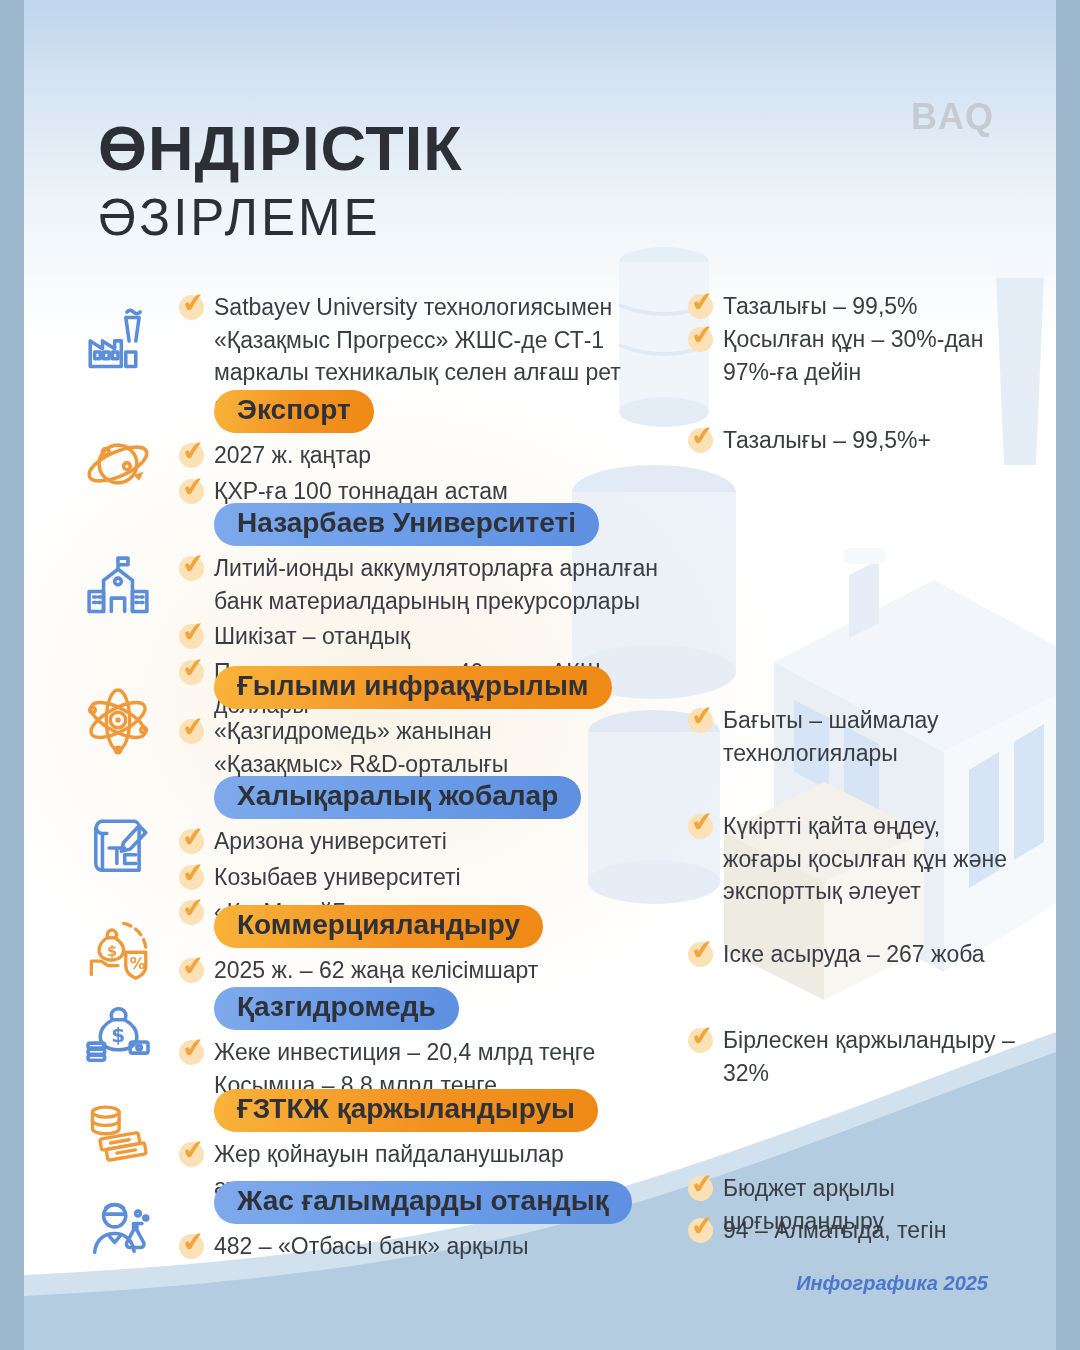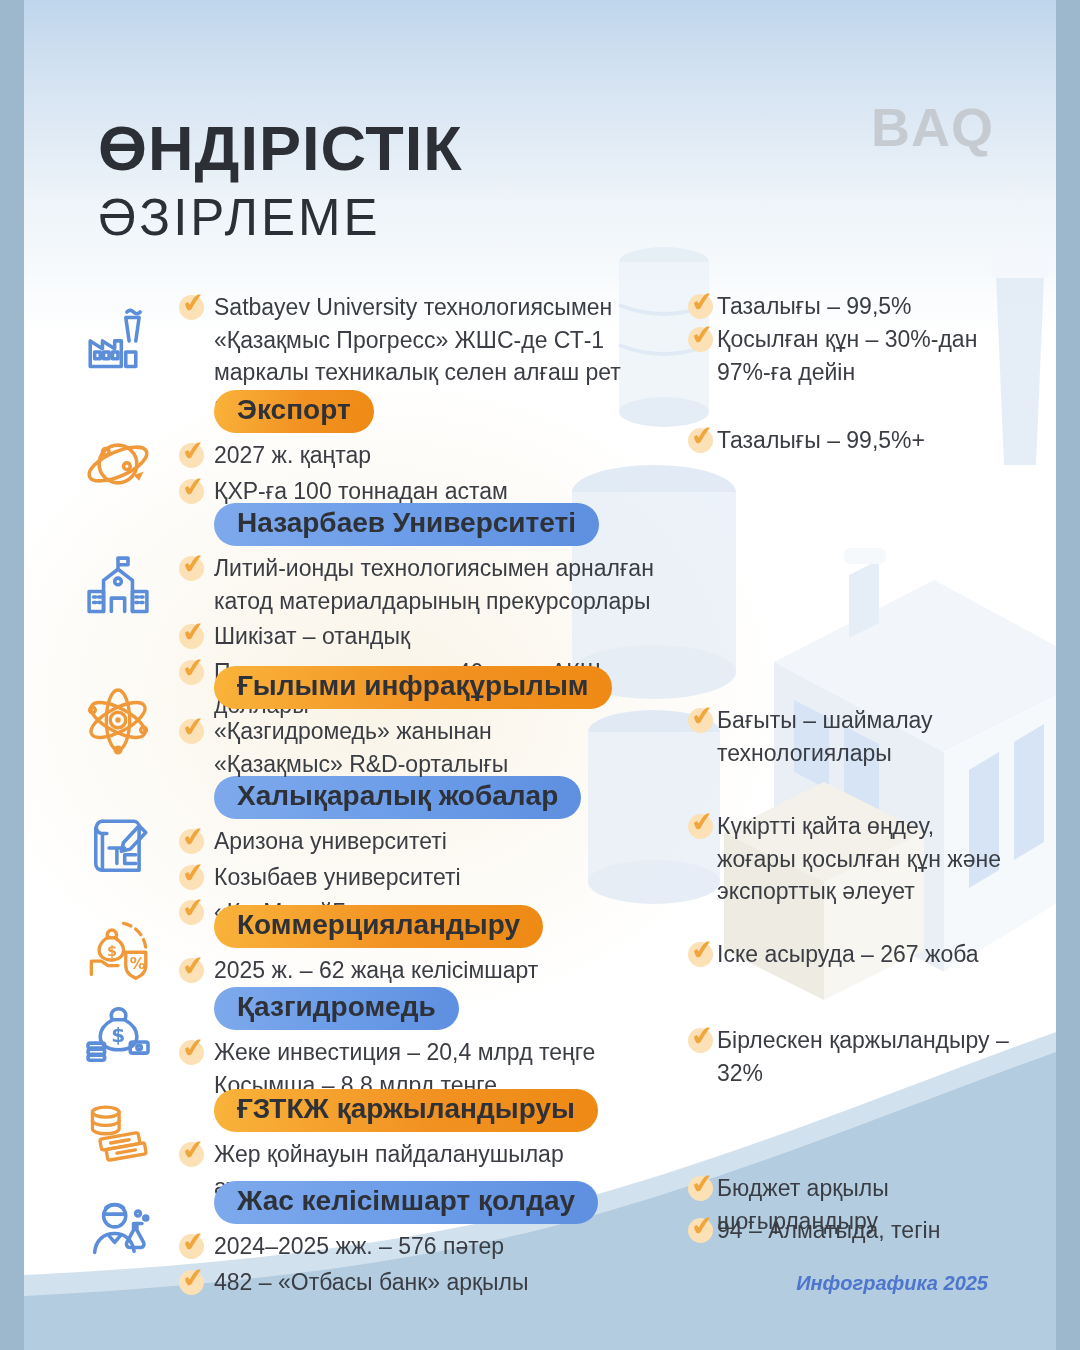--- a/index.html
+++ b/index.html
@@ -8,39 +8,39 @@
     background:linear-gradient(180deg,#bfd6ec 0%,#d5e3f2 6%,#eef4f9 15%,#ffffff 25%,#ffffff 100%);}
   .cream{position:absolute;left:0;top:360px;width:780px;height:680px;z-index:1;pointer-events:none;
     background:radial-gradient(ellipse at 45% 50%, rgba(248,241,225,.8), rgba(248,241,225,0) 68%);}
   .watermark{position:absolute;left:520px;top:230px;z-index:1;opacity:.85;pointer-events:none;}
   .wave{position:absolute;left:0;bottom:0;z-index:1;pointer-events:none;}
   .layer{position:absolute;inset:0;z-index:2;}
   
   .title{position:absolute;left:74px;top:92px;color:#2c2f35;line-height:70px;}
   .title .t1{display:block;font-size:63px;font-weight:700;letter-spacing:1px;}
   .title .t2{display:block;font-size:51px;font-weight:400;letter-spacing:3px;}
-  .logo{position:absolute;right:62px;top:96px;font-size:54px;font-weight:700;color:#c6cbd2;letter-spacing:1px;}
+  .logo{position:absolute;right:62px;top:96px;font-size:36px;font-weight:700;color:#c6cbd2;letter-spacing:1px;}
   
   .sec{position:absolute;left:52px;width:620px;}
   .ic{position:absolute;left:0;width:84px;height:84px;display:flex;align-items:center;justify-content:center;}
   .body{margin-left:103px;}
   .pill{display:inline-block;margin-left:35px;margin-bottom:3px;padding:4px 23px 7px;border-radius:26px;
         font-size:28px;font-weight:700;color:#2e3137;}
   .pill.o{background:linear-gradient(100deg,#f9b33b 0%,#f29222 55%,#ee8a14 100%);}
   .pill.b{background:linear-gradient(100deg,#7ea9ec 0%,#6b9ce8 55%,#5e8fe0 100%);}
   .item{display:flex;align-items:flex-start;gap:10px;margin-top:3px;}
   .item .txt{font-size:23px;line-height:1.42;color:#3a3d43;font-weight:500;}
   .check{position:relative;flex:0 0 25px;width:25px;height:25px;margin-top:4px;border-radius:50%;
          background:#fbe1b5;}
   .check::after{content:"✔";position:absolute;left:3px;top:-8px;font-size:27px;color:#f0a63c;
          transform:rotate(-6deg);font-family:"DejaVu Sans",sans-serif;}
   .item.cont{margin-top:0;}
   .item.cont .check{visibility:hidden;}
   
-  .ritem{position:absolute;left:664px;display:flex;align-items:flex-start;gap:4px;}
+  .ritem{position:absolute;left:664px;display:flex;align-items:flex-start;gap:10px;}
   .ritem .txt{font-size:23px;line-height:1.42;color:#3a3d43;font-weight:500;}
   .footer{position:absolute;right:68px;top:1272px;font-size:20px;font-style:italic;font-weight:700;color:#4d76cc;}
   svg{display:block;}
 </style>
 </head>
 <body>
 
 <div class="canvas">
 
   <div class="cream"></div>
@@ -140,21 +140,21 @@
           <circle cx="36" cy="31" r="3"></circle>
           <path d="M30 58 v-12 h12 v12"></path>
           <path d="M36 20 V10 h9 v6 h-9"></path>
           <path d="M14 45 h2 M18.5 45 h2 M14 50 h2 M18.5 50 h2 M52 45 h2 M56.5 45 h2 M52 50 h2 M56.5 50 h2"></path>
         </svg>
       </span>
       <div class="body">
         <div class="pill b"><span>Назарбаев Университеті</span></div>
         <div class="item">
           <span class="check"></span>
-          <span class="txt" style="max-width:470px">Литий-ионды технологиясымен арналған катод материалдарының прекурсорлары</span>
+          <span class="txt" style="max-width:470px">Литий-ионды аккумуляторларға арналған банк материалдарының прекурсорлары</span>
         </div>
         <div class="item">
           <span class="check"></span>
           <span class="txt">Шикізат – отандық</span>
         </div>
         <div class="item">
           <span class="check"></span>
           <span class="txt" style="max-width:500px">Потенциалды көлем – 40 млрд АҚШ доллары</span>
         </div>
       </div>
@@ -285,25 +285,21 @@
           <path d="M25 18 a10 8 0 0 1 16 0"></path>
           <path d="M15 58 c1-11 8-17 18-17 9 0 16 5.5 17.5 16"></path>
           <path d="M28 43 l5 6 5-6"></path>
           <path d="M53 32 v6 l6 11 a3 3 0 0 1-2.6 4.5 h-9.8 A3 3 0 0 1 44 49 l6-11 v-6"></path>
           <path d="M51 32 h6.5"></path>
           <circle cx="54" cy="23" r="2.2"></circle>
             <circle cx="61" cy="27" r="1.8"></circle>
         </svg>
       </span>
       <div class="body">
-        <div class="pill b"><span>Жас келісімшарт қолдау</span></div>
-        <div class="item">
-          <span class="check"></span>
-          <span class="txt">2024–2025 жж. – 576 пәтер</span>
-        </div>
+        <div class="pill b"><span>Жас ғалымдарды отандық</span></div>
         <div class="item">
           <span class="check"></span>
           <span class="txt">482 – «Отбасы банк» арқылы</span>
         </div>
       </div>
     </section>
 
     <div class="ritem" style="top:290px">
       <span class="check"></span>
       <span class="txt" style="max-width:390px">Тазалығы – 99,5%</span>

